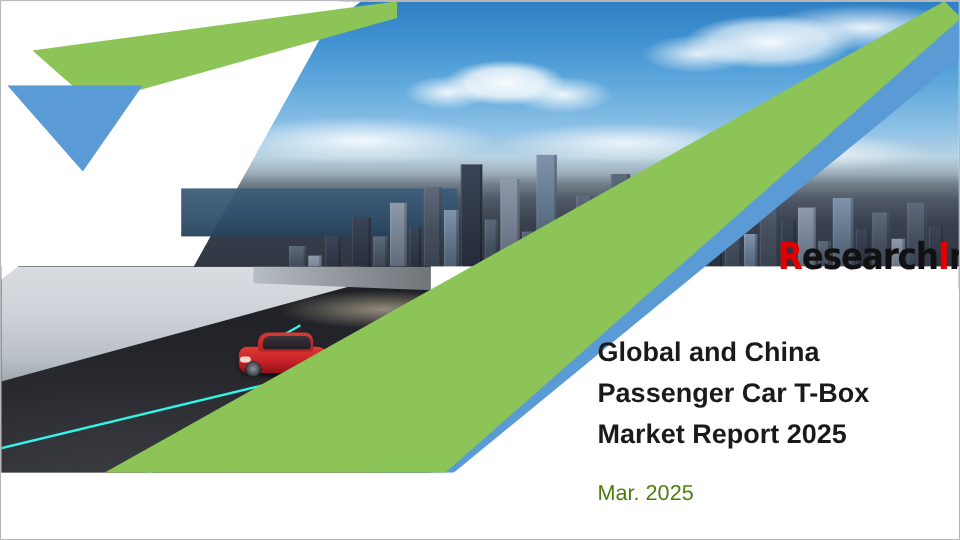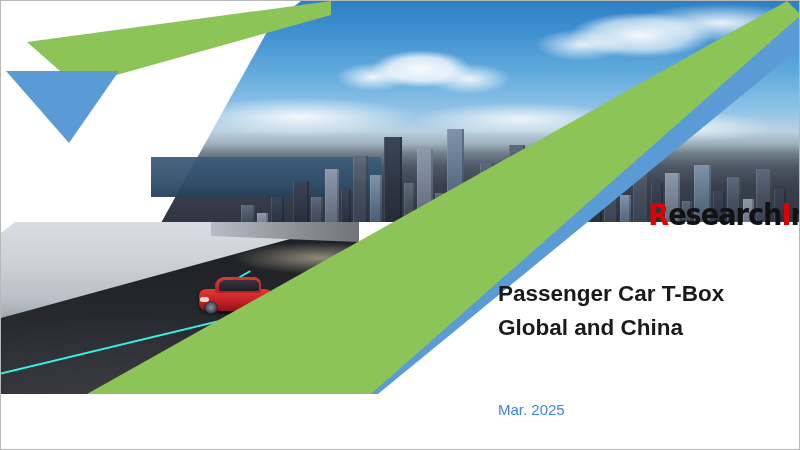--- a/index.html
+++ b/index.html
@@ -271,22 +271,22 @@
     font-weight: 700;
     font-size: 22.5px;
     line-height: 34px;
     color: #1a1a1a;
     white-space: nowrap;
   }
   .date-line {
     position: absolute;
     left: 497px; top: 400px;
     font-family: "Liberation Sans", sans-serif;
-    font-size: 15px;
-    color: #3b82f6;
+    font-size: 18px;
+    color: #4d7c0f;
   }
 </style>
 </head>
 <body>
 
 <div id="cover" style="--green: #8CC457; --blue: #5B9BD5; --logo-red: #E00000;">
 
   <div class="photo-layer">
 
     <div class="city-photo"></div>
@@ -386,19 +386,20 @@
   <div class="shape blue-stripe"></div>
   <div class="shape green-band"></div>
   <div class="shape green-wedge"></div>
   <div class="shape blue-wedge"></div>
 
   <div class="logo-block">
     <div class="logo-word"><span class="cap">R</span><span>esearch</span><span class="cap">I</span><span>n</span></div>
   </div>
 
   <div class="title-block">
+    <div class="title-line">Global and China</div>
     <div class="title-line">Passenger Car T-Box</div>
-    <div class="title-line">Global and China</div>
+    <div class="title-line">Market Report 2025</div>
   </div>
 
   <div class="date-line">Mar. 2025</div>
 
 </div>
 
 </body></html>

